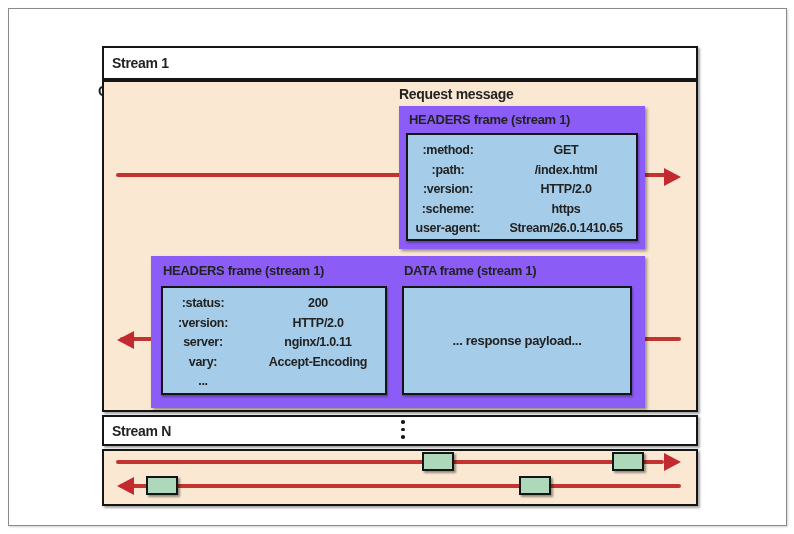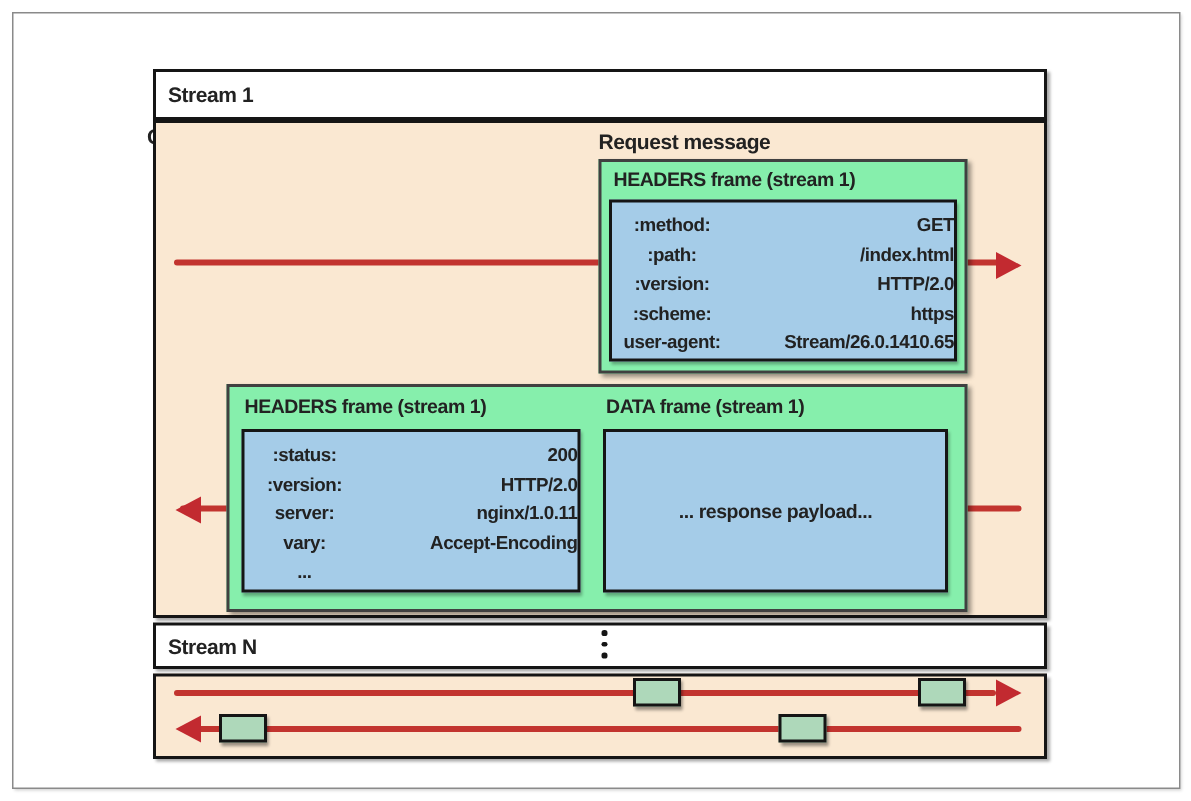--- a/index.html
+++ b/index.html
@@ -26,31 +26,31 @@
   }
   .panel-main{top:34px;height:328px;}
   .panel-bottom{top:403px;height:53px;}
 
   .red-line{position:absolute;height:4px;background:#c2342f;border-radius:2px;}
   .ah-r{position:absolute;width:0;height:0;border-top:9px solid transparent;border-bottom:9px solid transparent;border-left:17px solid #c22a30;}
   .ah-l{position:absolute;width:0;height:0;border-top:9px solid transparent;border-bottom:9px solid transparent;border-right:17px solid #c22a30;}
 
   .msg-label{position:absolute;font-size:14px;}
   .green-box{
-    position:absolute;background:#86efac;border:2px solid #404040;
+    position:absolute;background:#8b5cf6;border:2px solid #8b5cf6;
     box-shadow:2px 2px 3px rgba(0,0,0,.4);
   }
   .frame-title{position:absolute;font-size:13px;white-space:nowrap;}
   .blue-box{
     position:absolute;background:#a5cce8;border:2px solid #151515;
     box-shadow:1px 2px 2px rgba(0,0,0,.3);
   }
   .fields{display:grid;grid-template-columns:80px auto;column-gap:8px;padding-top:6px;font-size:12.5px;line-height:19.5px;}
   .fields .k{text-align:center;white-space:nowrap;}
-  .fields .v{text-align:right;white-space:nowrap;}
+  .fields .v{text-align:center;white-space:nowrap;}
   .payload-center{position:absolute;inset:0;display:flex;align-items:center;justify-content:center;font-size:13px;}
 
   .chip{
     position:absolute;width:28px;height:15px;background:#aed8ba;border:2px solid #151515;
     box-shadow:1.5px 2px 2px rgba(0,0,0,.4);
   }
   .vdots{position:absolute;left:297px;top:3px;display:flex;flex-direction:column;align-items:center;gap:4px;}
   .vdots i{width:3.5px;height:3.5px;background:#151515;border-radius:50%;}
 </style>
 </head>

